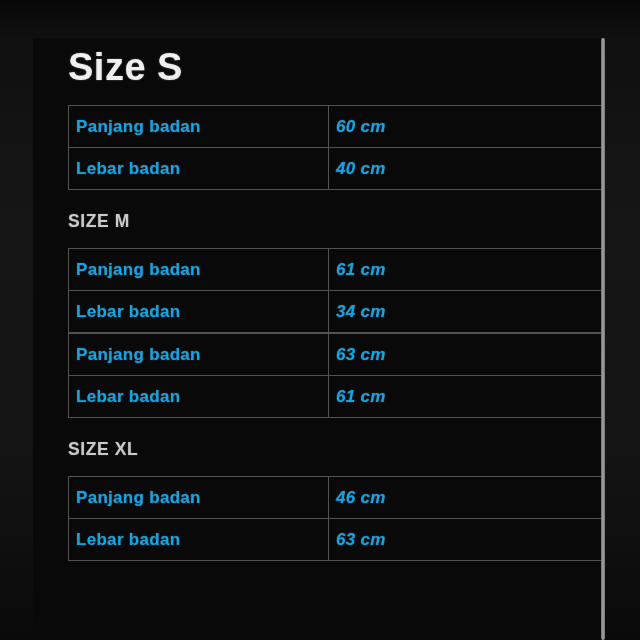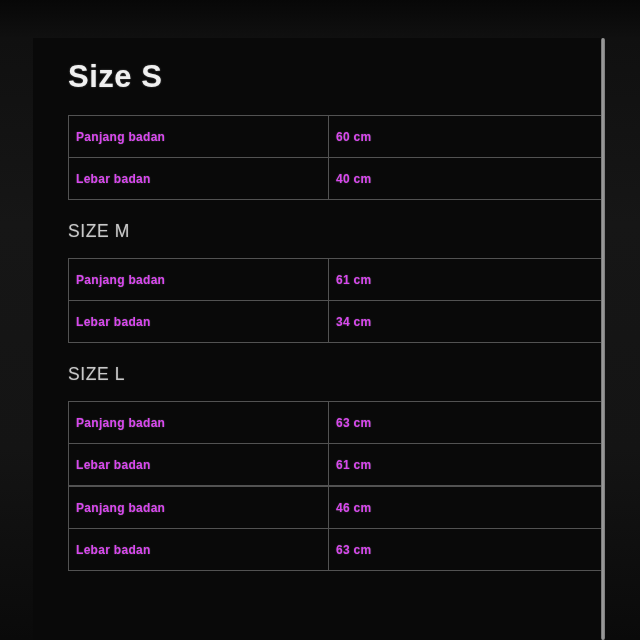--- a/index.html
+++ b/index.html
@@ -17,58 +17,58 @@
   .panel {
     position: absolute;
     left: 33px;
     top: 38px;
     width: 569px;
     height: 602px;
     background: #090909;
     filter: blur(0.35px);
   }
   .page-title {
-    margin: 20px 0 19px 35px;
-    font-size: 31px;
+    margin: 10px 0 19px 35px;
+    font-size: 38px;
     line-height: 38px;
     font-weight: 800;
     letter-spacing: 0.5px;
     color: #f0f0f0;
     text-shadow: 0 0 2px rgba(230,230,230,0.4);
   }
   .section-heading {
     margin: 22px 0 17px 35px;
     font-size: 17.5px;
     line-height: 19px;
-    font-weight: 400;
+    font-weight: 700;
     letter-spacing: 0.6px;
     color: #c9c9c9;
     text-shadow: 0 0 1.5px rgba(210,210,210,0.35);
   }
   table.size-table {
     border-collapse: collapse;
     table-layout: fixed;
     width: 510px;
     margin: 0 0 0 35px;
   }
   table.size-table td {
     border: 1px solid #525252;
     height: 41px;
     padding: 0 4px 0 7px;
-    font-size: 12px;
+    font-size: 17px;
     font-weight: 700;
     letter-spacing: 0.3px;
-    color: #d946ef;
+    color: #0ea5e9;
     vertical-align: middle;
     text-shadow: 0 0 1.5px rgba(215,215,215,0.35);
     overflow: hidden;
     white-space: nowrap;
   }
   table.size-table td.label-col { width: 248px; }
-  table.size-table td.value-col { width: 262px; }
+  table.size-table td.value-col { width: 262px; font-style: italic; }
   .scrollbar-thumb {
     position: absolute;
     left: 601px;
     top: 38px;
     width: 4px;
     height: 602px;
     border-radius: 2px;
     background: linear-gradient(90deg, #6c6c6c, #a2a2a2 45%, #777777);
   }
 </style>
@@ -100,35 +100,35 @@
         <td class="label-col">Panjang badan</td>
         <td class="value-col">61 cm</td>
       </tr>
       <tr>
         <td class="label-col">Lebar badan</td>
         <td class="value-col">34 cm</td>
       </tr>
     </tbody>
   </table>
 
-  <h2 class="section-heading">SIZE L</h2>
 
   <table class="size-table">
     <tbody>
       <tr>
         <td class="label-col">Panjang badan</td>
         <td class="value-col">63 cm</td>
       </tr>
       <tr>
         <td class="label-col">Lebar badan</td>
         <td class="value-col">61 cm</td>
       </tr>
     </tbody>
   </table>
 
+  <h2 class="section-heading">SIZE XL</h2>
 
   <table class="size-table">
     <tbody>
       <tr>
         <td class="label-col">Panjang badan</td>
         <td class="value-col">46 cm</td>
       </tr>
       <tr>
         <td class="label-col">Lebar badan</td>
         <td class="value-col">63 cm</td>

